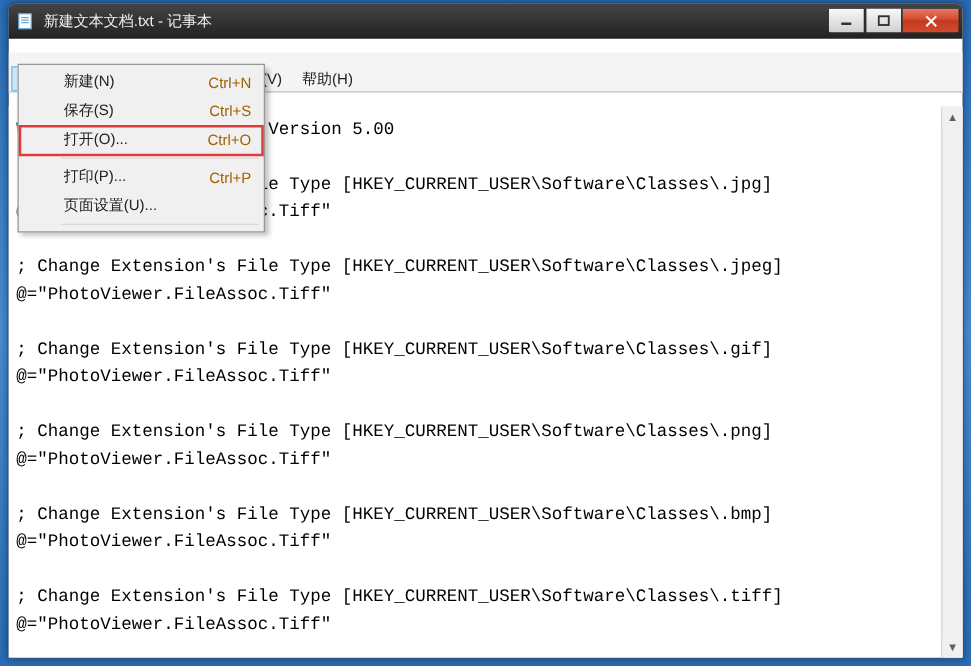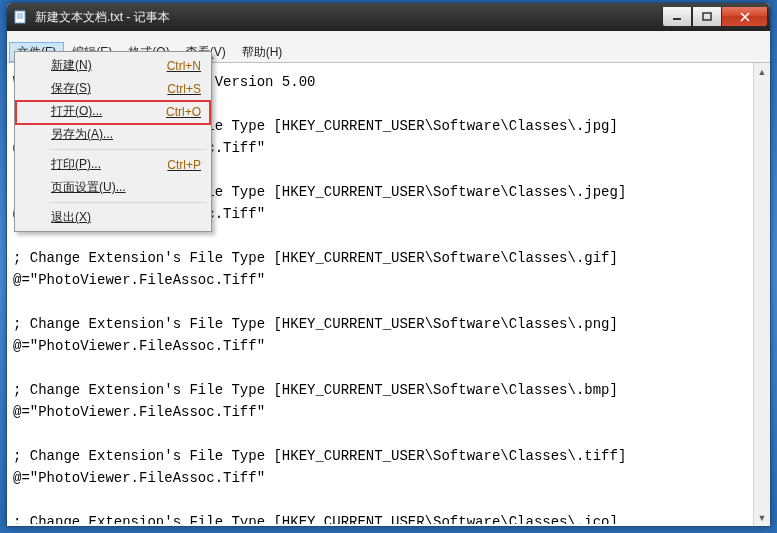--- a/index.html
+++ b/index.html
@@ -18,20 +18,21 @@
     left: 6px;
     top: 2px;
     width: 765px;
     height: 525px;
     background: #fff;
     border: 1px solid #1f4f82;
     border-radius: 6px 6px 0 0;
     box-shadow: 0 0 8px rgba(0,0,0,0.4);
     display: flex;
     flex-direction: column;
+    gap: 11px;
   }
   .titlebar {
     height: 28px;
     background: linear-gradient(to bottom, #444 0%, #333 50%, #222 100%);
     border-radius: 5px 5px 0 0;
     display: flex;
     align-items: center;
     padding: 0 0 0 6px;
     color: #fff;
     position: relative;
@@ -151,21 +152,20 @@
   .dd-item {
     display:flex;
     align-items:center;
     height: 23px;
     padding-left: 34px;
     padding-right: 8px;
     font-size: 12px;
     color: #222;
     position: relative;
     cursor: default;
-    text-decoration: underline;
   }
   .dd-item .shortcut {
     margin-left: auto;
     color: #a16207;
   }
   .dd-sep {
     height: 1px;
     margin: 3px 2px 3px 32px;
     background: #d7d7d7;
   }
@@ -258,34 +258,26 @@
       <span class="shortcut">Ctrl+N</span>
     </div>
     <div class="dd-item">
       <span>保存(S)</span>
       <span class="shortcut">Ctrl+S</span>
     </div>
     <div class="dd-item">
       <span>打开(O)...</span>
       <span class="shortcut">Ctrl+O</span>
     </div>
-    <div class="dd-item">
-      <span>另存为(A)...</span>
-      <span class="shortcut"></span>
-    </div>
     <div class="dd-sep"></div>
     <div class="dd-item">
       <span>打印(P)...</span>
       <span class="shortcut">Ctrl+P</span>
     </div>
     <div class="dd-item">
       <span>页面设置(U)...</span>
       <span class="shortcut"></span>
     </div>
     <div class="dd-sep"></div>
-    <div class="dd-item">
-      <span>退出(X)</span>
-      <span class="shortcut"></span>
-    </div>
   </div>
 </div>
 
 <div class="highlight-box" style="left:15px; top:100px; width:196px; height:25px;"></div>
 
 </body></html>

